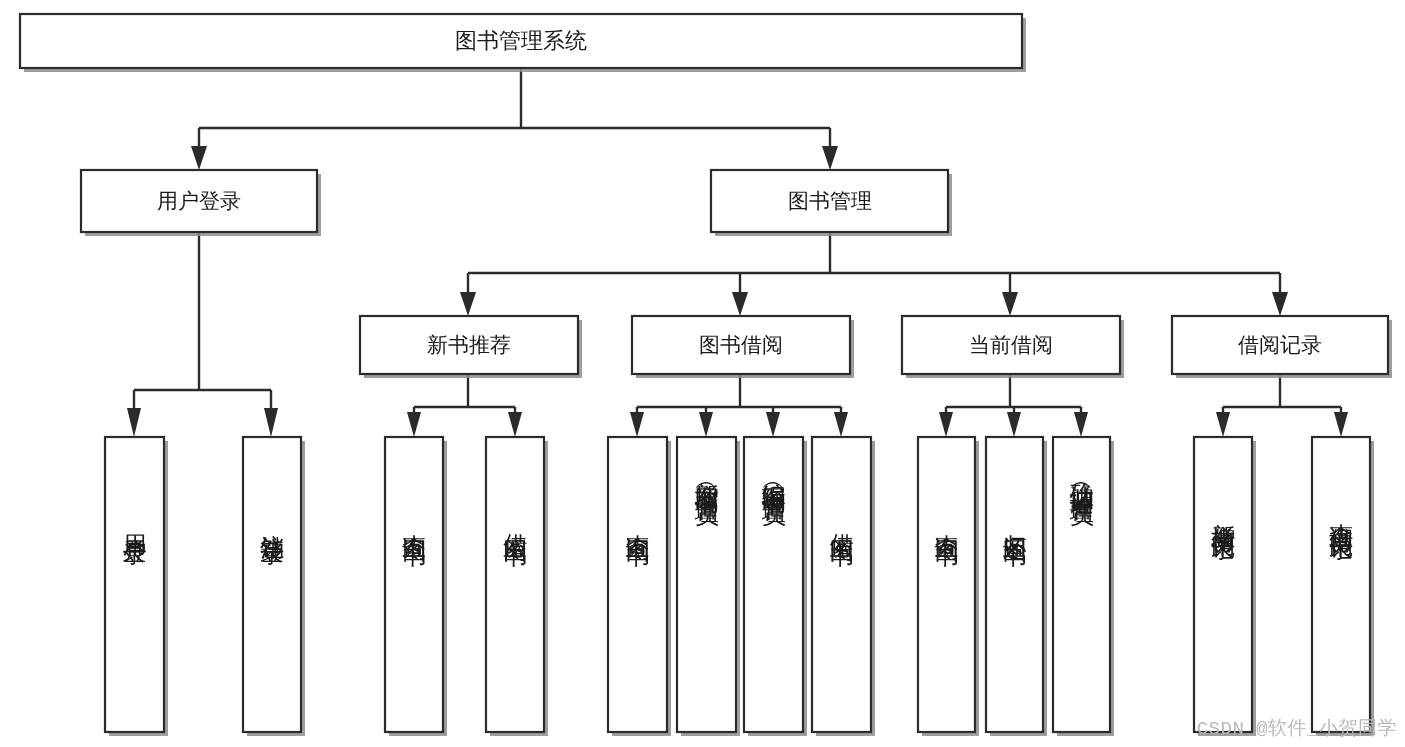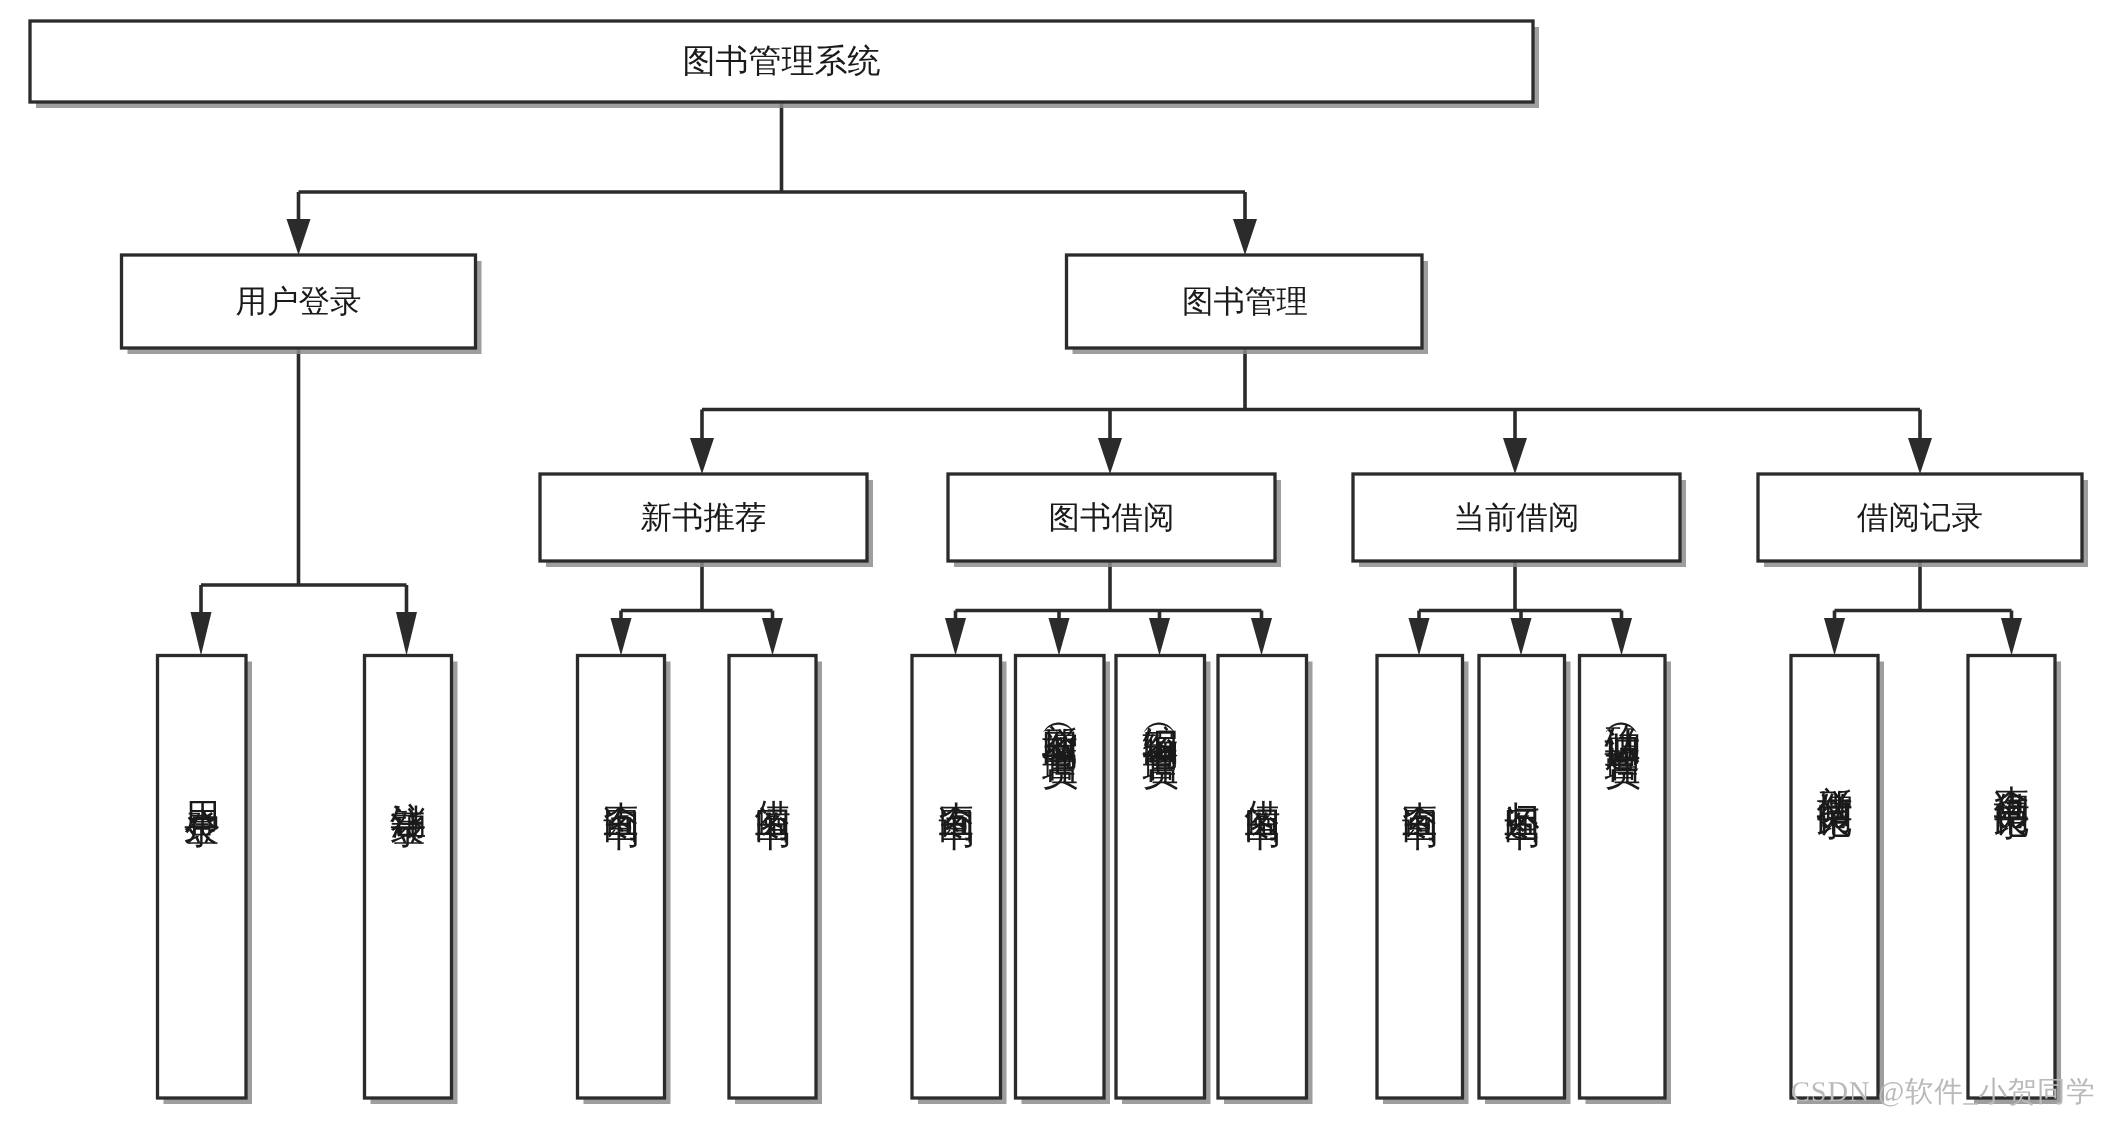--- a/index.html
+++ b/index.html
@@ -57,21 +57,21 @@
     line-height:1.02;
     letter-spacing:3px;
     color:#1a1a1a;
     white-space:nowrap;
   }
 
   #watermark{
     position:absolute;
     right:8px;
     bottom:6px;
-    font-family:Liberation Serif, serif;
+    font-family:Liberation Mono, monospace;
     font-size:19px;
     color:#b9b9b9;
     letter-spacing:.5px;
     user-select:none;
   }
 </style>
 </head>
 <body>
 
 <div id="diagram-root">

